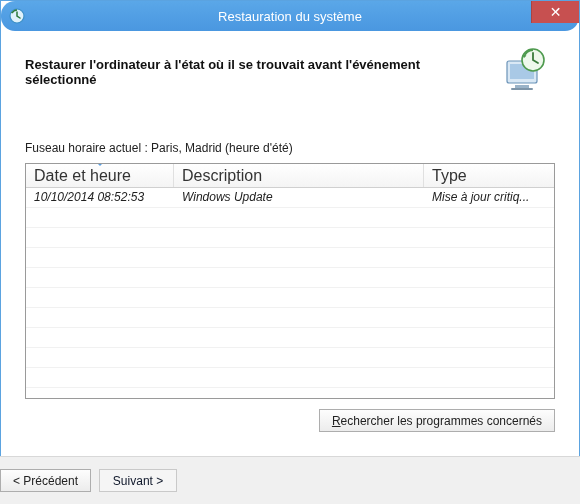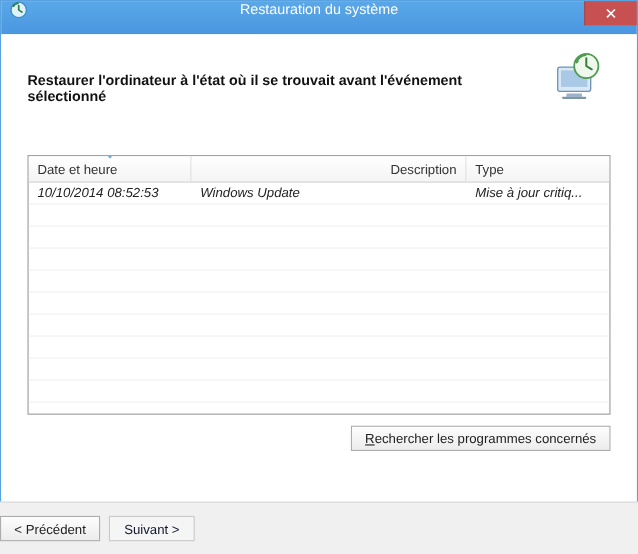--- a/index.html
+++ b/index.html
@@ -11,22 +11,24 @@
     background: #fff;
     width: 580px;
     height: 504px;
     overflow: hidden;
     border: 1px solid #5ba3e0;
   }
   .titlebar {
     height: 30px;
     background: linear-gradient(to bottom, #5aa7e8, #4a97e0);
     display: flex;
+    align-items: center;
     color: #fff;
     position: relative;
+    border-radius: 14px;
   }
   .titlebar .sys-icon {
     width: 16px; height: 16px;
     margin-left: 8px;
     display: flex; align-items: center; justify-content: center;
   }
   .titlebar .title {
     position: absolute;
     left: 50%; transform: translateX(-50%);
     font-size: 13px;
@@ -39,21 +41,21 @@
     background: #c75050;
     display: flex; align-items: center; justify-content: center;
     color: #fff;
     font-size: 14px;
     border-left: 1px solid rgba(0,0,0,0.15);
   }
 
   .header-section {
     padding: 14px 32px 6px 24px;
     display: flex;
-    align-items: flex-end;
+    align-items: center;
   }
   .header-text {
     flex: 1;
     font-size: 13px;
     font-weight: bold;
     color: #111;
     padding-top: 4px;
   }
   .header-icon {
     width: 50px; height: 50px;
@@ -78,30 +80,30 @@
     overflow: hidden;
   }
   .thead {
     display: flex;
     background: linear-gradient(to bottom, #ffffff, #f4f4f4);
     border-bottom: 1px solid #d0d0d0;
     height: 24px;
   }
   .th {
     padding: 4px 8px;
-    font-size: 12px;
+    font-size: 16px;
     color: #333;
     border-right: 1px solid #e0e0e0;
     display: flex;
     align-items: center;
     position: relative;
   }
   .th:last-child { border-right: none; }
   .col-date { width: 148px; }
-  .col-desc { width: 250px; justify-content: flex-end; }
+  .col-desc { width: 250px; }
   .col-type { flex: 1; }
   .sort-ind {
     position: absolute;
     left: 50%; top: -2px;
     transform: translateX(-50%);
     width: 0; height: 0;
     border-left: 4px solid transparent;
     border-right: 4px solid transparent;
     border-top: 4px solid #5a9ee0;
   }
@@ -186,20 +188,21 @@
       <rect x="14" y="43" width="22" height="2" rx="1" fill="#7e95a8"></rect>
       <circle cx="36" cy="15" r="11" fill="#eef8ec" stroke="#4e9a4e" stroke-width="1.6"></circle>
       <path d="M36 8 L36 15 L41 18" stroke="#3a7a3a" stroke-width="1.8" fill="none" stroke-linecap="round"></path>
       <path d="M27 12 A10 10 0 0 1 36 5" stroke="#4e9a4e" stroke-width="1.8" fill="none"></path>
       <path d="M25.5 10 L27 13 L29.5 10.5 Z" fill="#4e9a4e"></path>
     </svg>
   </div>
 </div>
 
 <div class="content">
+  <div class="tz-label">Fuseau horaire actuel : Paris, Madrid (heure d'été)</div>
 
   <div class="table-wrap">
     <div class="thead">
       <div class="th col-date">
         <span>Date et heure</span>
         <span class="sort-ind"></span>
       </div>
       <div class="th col-desc">
         <span>Description</span>
       </div>

